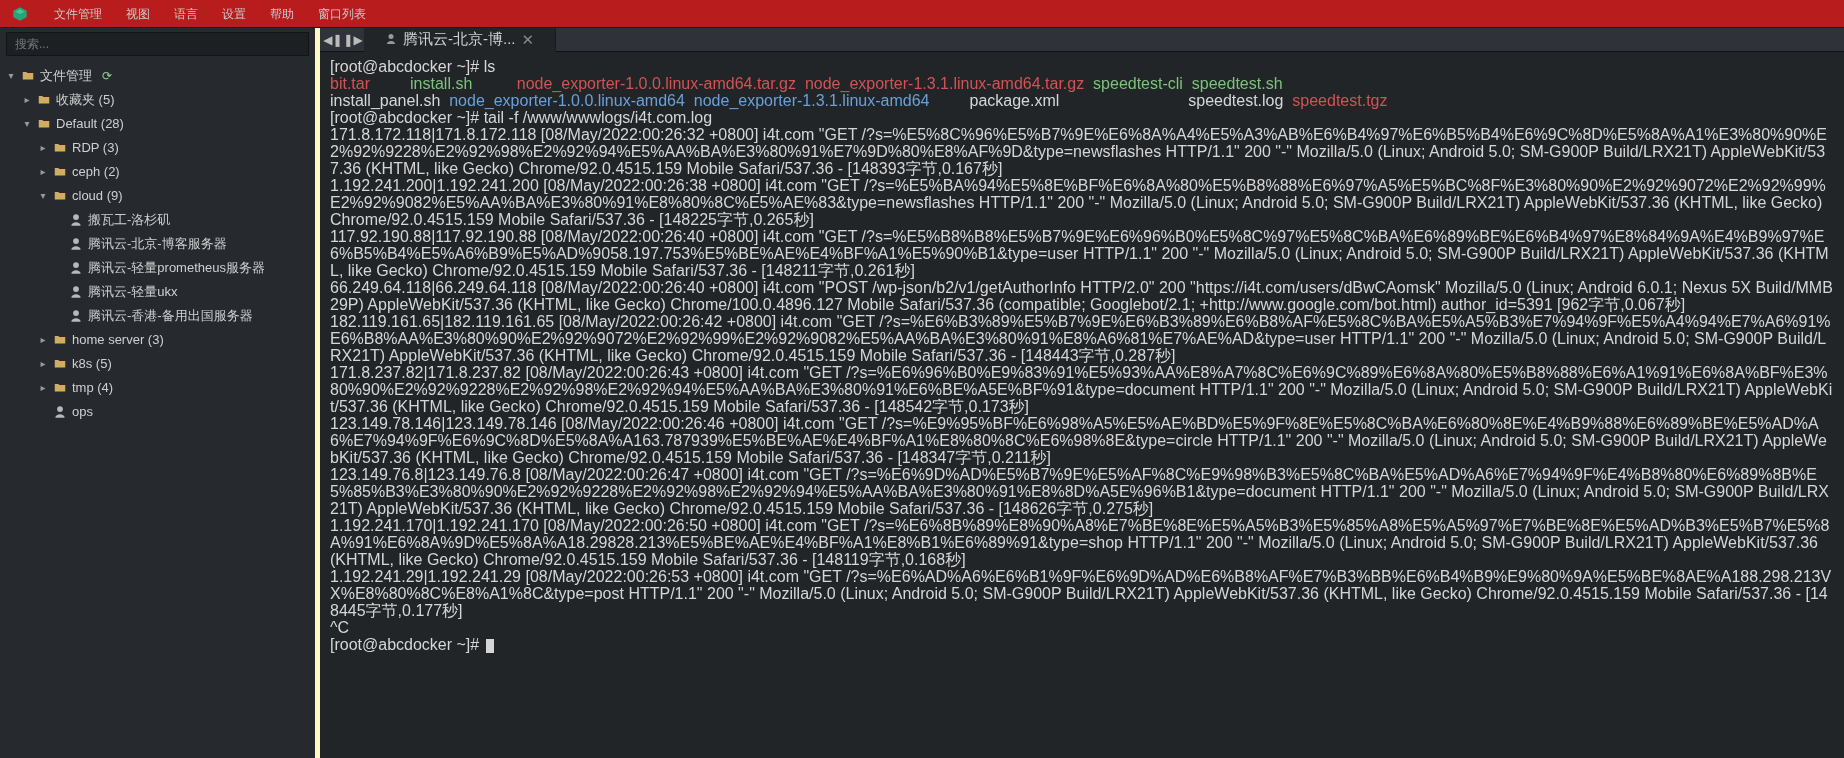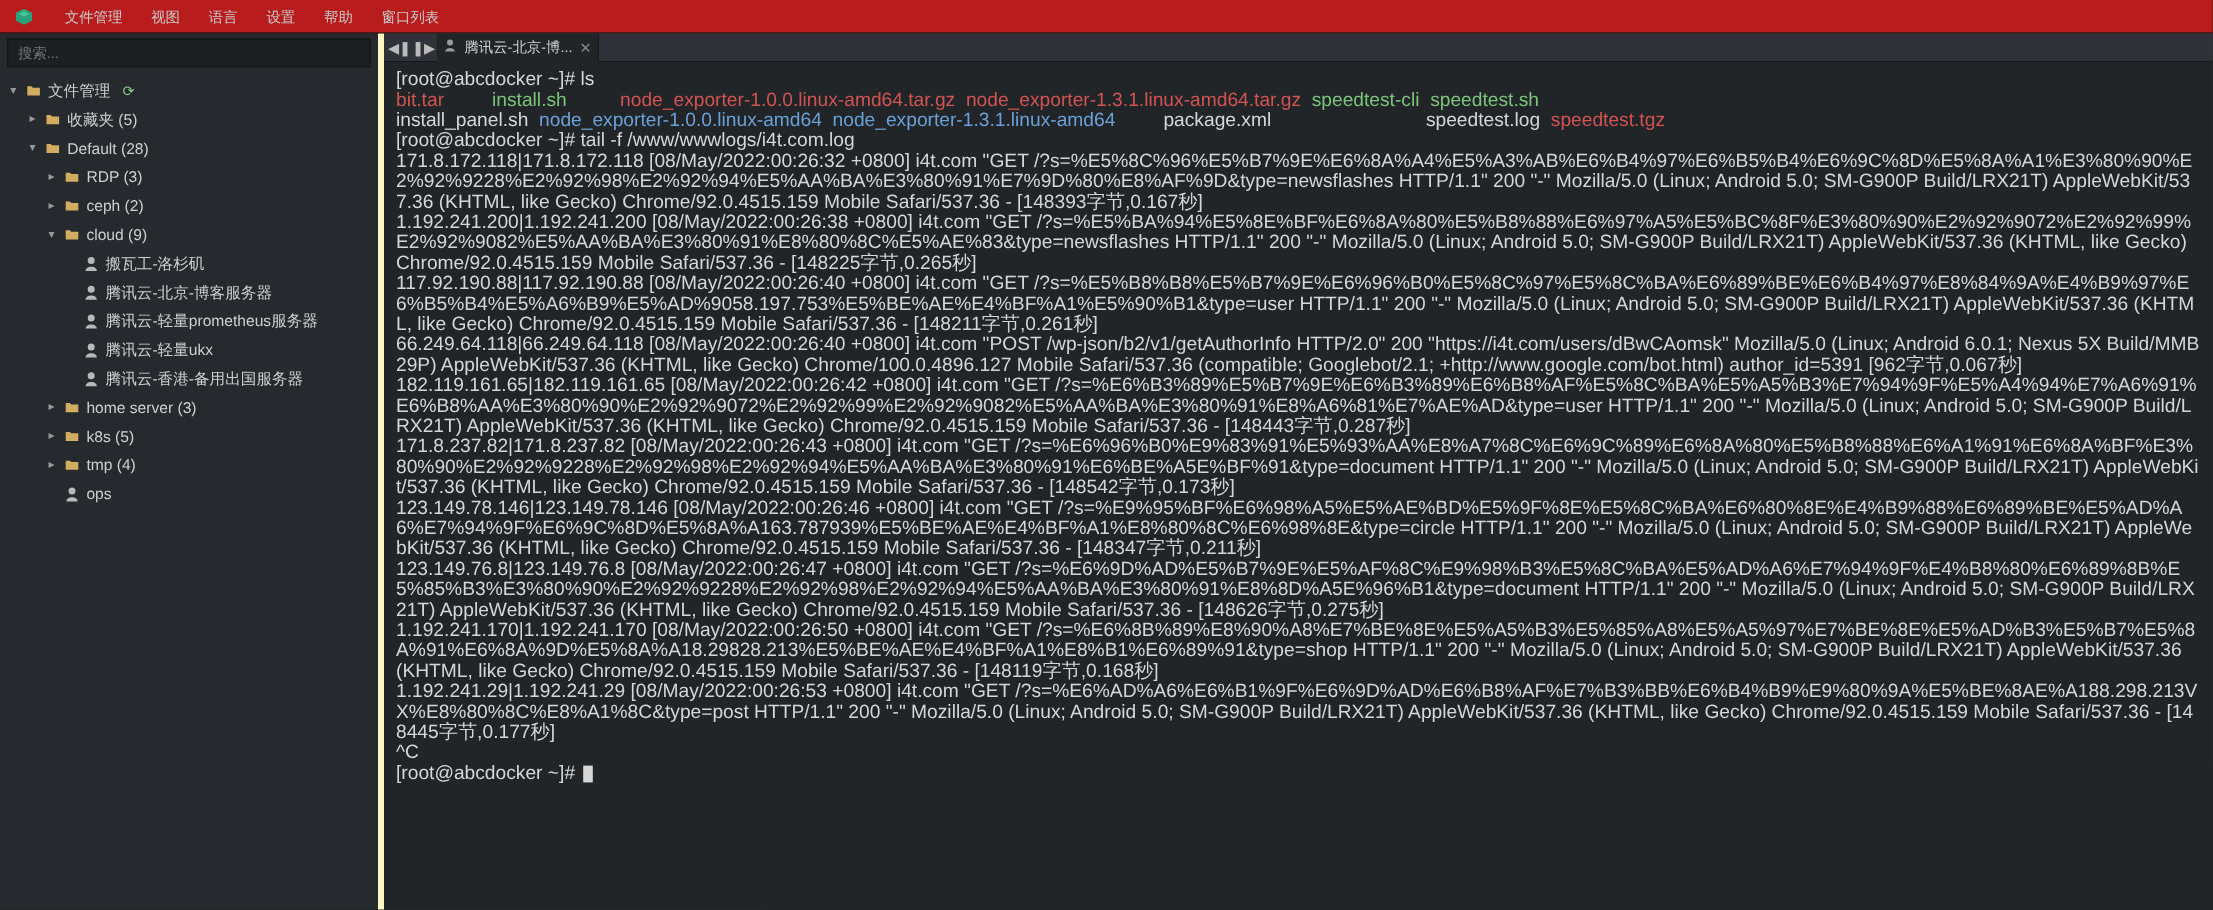--- a/index.html
+++ b/index.html
@@ -67,22 +67,22 @@
   .tabs {
     display:flex; align-items:center; background:#2f3238; height:24px;
     border-bottom:1px solid #111; padding-left:4px; gap:2px;
   }
   .tabs .ctrlbtn {
     width:18px; height:18px; display:flex; align-items:center;
     justify-content:center; color:#bbb; cursor:pointer;
   }
   .tab {
     display:flex; align-items:center; gap:6px;
-    background:#222528; padding:0 5px; height:24px;
-    border-right:1px solid #1a1a1a; font-size:12px;
+    background:#222528; padding:0 21px; height:24px;
+    border-right:1px solid #1a1a1a; font-size:15px;
     color:#d0d0d0; cursor:pointer;
   }
   .tab .host-ico { color:#9a9a9a; font-size:11px; }
   .tab .close { color:#888; cursor:pointer; }
   
   .terminal {
     flex:1; background:#222528; overflow:auto;
     font-family:Liberation Sans, sans-serif;
     font-size:16px; line-height:17px;
     padding:6px 10px 20px 10px; color:#d6d6d6;

